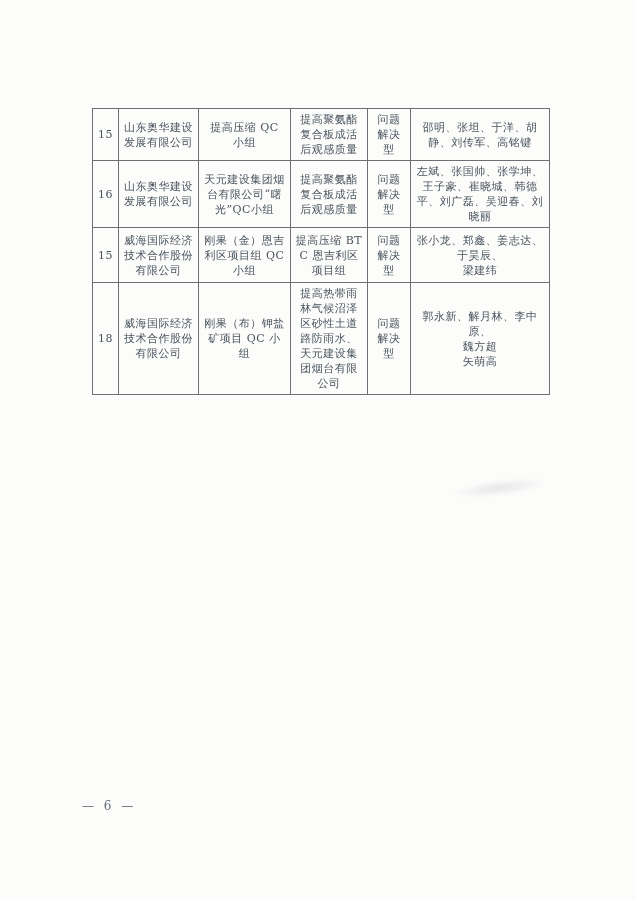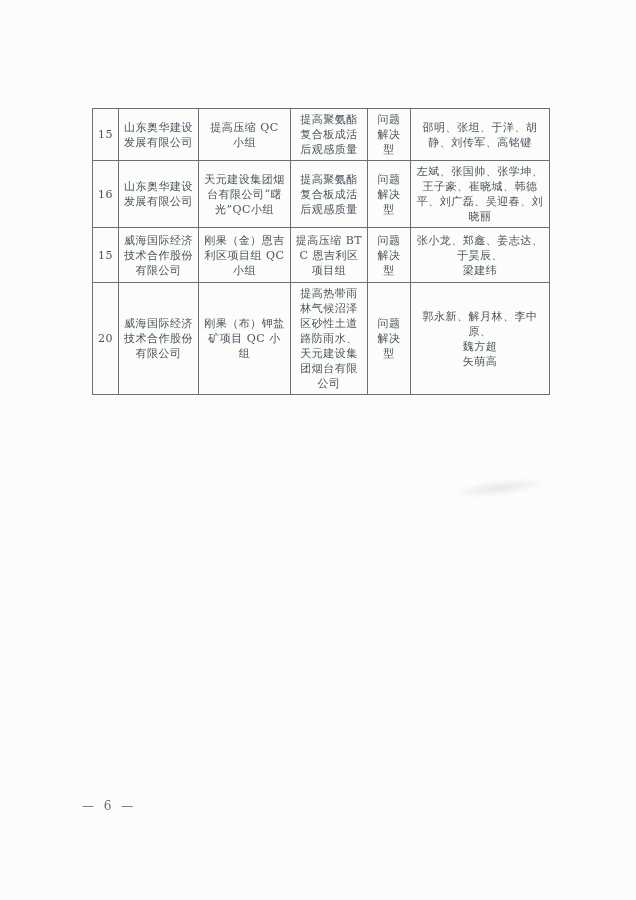--- a/index.html
+++ b/index.html
@@ -101,21 +101,21 @@
         <tr>
           <td class="cell-no">15</td>
           <td class="cell-company">威海国际经济技术合作股份有限公司</td>
           <td class="cell-group">刚果（金）恩吉利区项目组 QC 小组</td>
           <td class="cell-topic">提高压缩 BTC 恩吉利区项目组</td>
           <td class="cell-type">问题解决型</td>
           <td class="cell-members">张小龙、郑鑫、姜志达、于昊辰、
 梁建纬</td>
         </tr>
         <tr>
-          <td class="cell-no">20</td>
+          <td class="cell-no">18</td>
           <td class="cell-company">威海国际经济技术合作股份有限公司</td>
           <td class="cell-group">刚果（布）钾盐矿项目 QC 小组</td>
           <td class="cell-topic">提高热带雨林气候沼泽区砂性土道路防雨水、天元建设集团烟台有限公司</td>
           <td class="cell-type">问题解决型</td>
           <td class="cell-members">郭永新、解月林、李中原、
 魏方超
 矢萌高</td>
         </tr>
       </tbody>
   </table>

